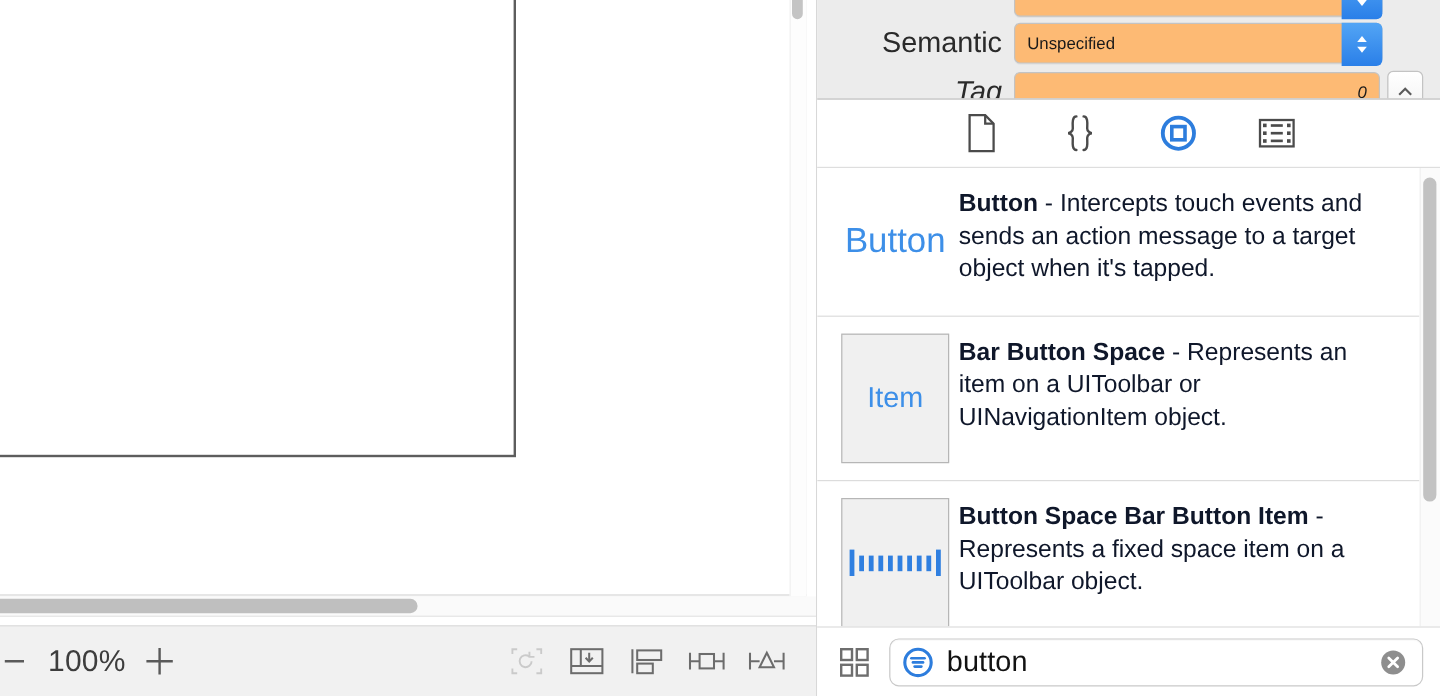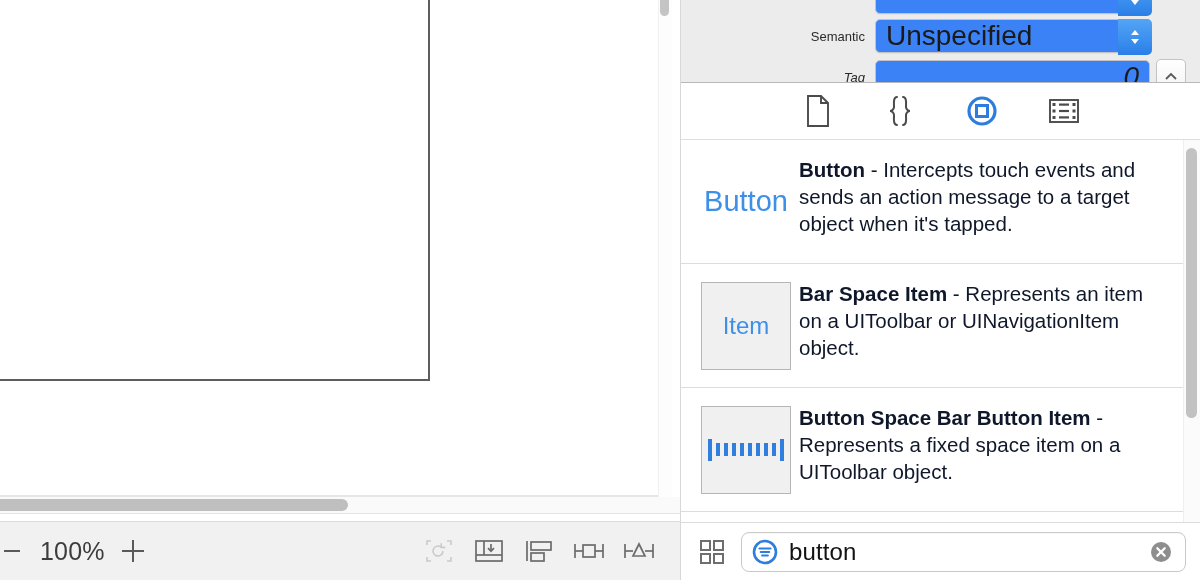--- a/index.html
+++ b/index.html
@@ -96,28 +96,28 @@
   
   .inspector-sliver {
     position: absolute; left: 1px; top: 0; width: 519px; height: 82px;
     background: #ececec; overflow: hidden;
   }
   .insp-row {
     position: absolute; left: 0; width: 519px; height: 38px;
     display: flex; align-items: center;
   }
   .insp-label {
-    width: 194px; text-align: right; padding-right: 10px;
-    font-size: 13px; color: #2a2a2a;
+    width: 164px; text-align: right; padding-right: 10px;
+    font-size: 24px; color: #2a2a2a;
   }
   .insp-field {
-    flex: 1; height: 34px; background: #3b82f6;
+    flex: 1; height: 34px; background: #fdba74;
     border: 1px solid #c3c3c3; border-radius: 5px;
     display: flex; align-items: center;
-    font-size: 28px; color: #1a1a1a; padding-left: 10px;
+    font-size: 14px; color: #1a1a1a; padding-left: 10px;
     box-shadow: 0 1px 0 rgba(0,0,0,0.04);
     position: relative;
   }
   .insp-field.num { justify-content: flex-end; padding-right: 10px; }
   .popup-arrows {
     position: absolute; right: -1px; top: -1px;
     width: 34px; height: 36px;
     background: linear-gradient(#53a5f5, #2a7fe8);
     border-radius: 0 5px 5px 0;
     display: flex; flex-direction: column;
@@ -160,21 +160,21 @@
   }
   .lib-icon-cell {
     width: 106px; flex: 0 0 106px;
     display: flex; align-items: center; justify-content: center;
     align-self: center;
   }
   .proto-plain {
     font-size: 29px; color: #3d8fe8; font-weight: 400;
   }
   .proto-box {
-    width: 90px; height: 88px; background: #f0f0f0;
+    width: 90px; height: 108px; background: #f0f0f0;
     border: 1px solid #b6b6b6;
     display: flex; align-items: center; justify-content: center;
   }
   .proto-box .proto-label { font-size: 24px; color: #3d8fe8; }
   .dash-row { display: flex; align-items: center; gap: 4px; }
   .dash-cap { width: 4px; height: 22px; background: #2f7fe0; }
   .dash-seg { width: 4px; height: 13px; background: #2f7fe0; }
 
   .lib-desc {
     flex: 1; font-size: 20.5px; line-height: 27px;
@@ -420,21 +420,21 @@
         </div>
       </div>
 
       <div class="lib-item">
         <div class="lib-icon-cell">
           <span class="proto-box">
             <span class="proto-label">Item</span>
           </span>
         </div>
         <div class="lib-desc">
-          <span class="lib-title">Bar Space Item</span><span> - </span><span>Represents an item on a UIToolbar or UINavigationItem object.</span>
+          <span class="lib-title">Bar Button Space</span><span> - </span><span>Represents an item on a UIToolbar or UINavigationItem object.</span>
         </div>
       </div>
 
       <div class="lib-item">
         <div class="lib-icon-cell">
           <span class="proto-box">
             <span class="dash-row">
               <i class="dash-cap"></i>
               <i class="dash-seg"></i>
                 <i class="dash-seg"></i>

